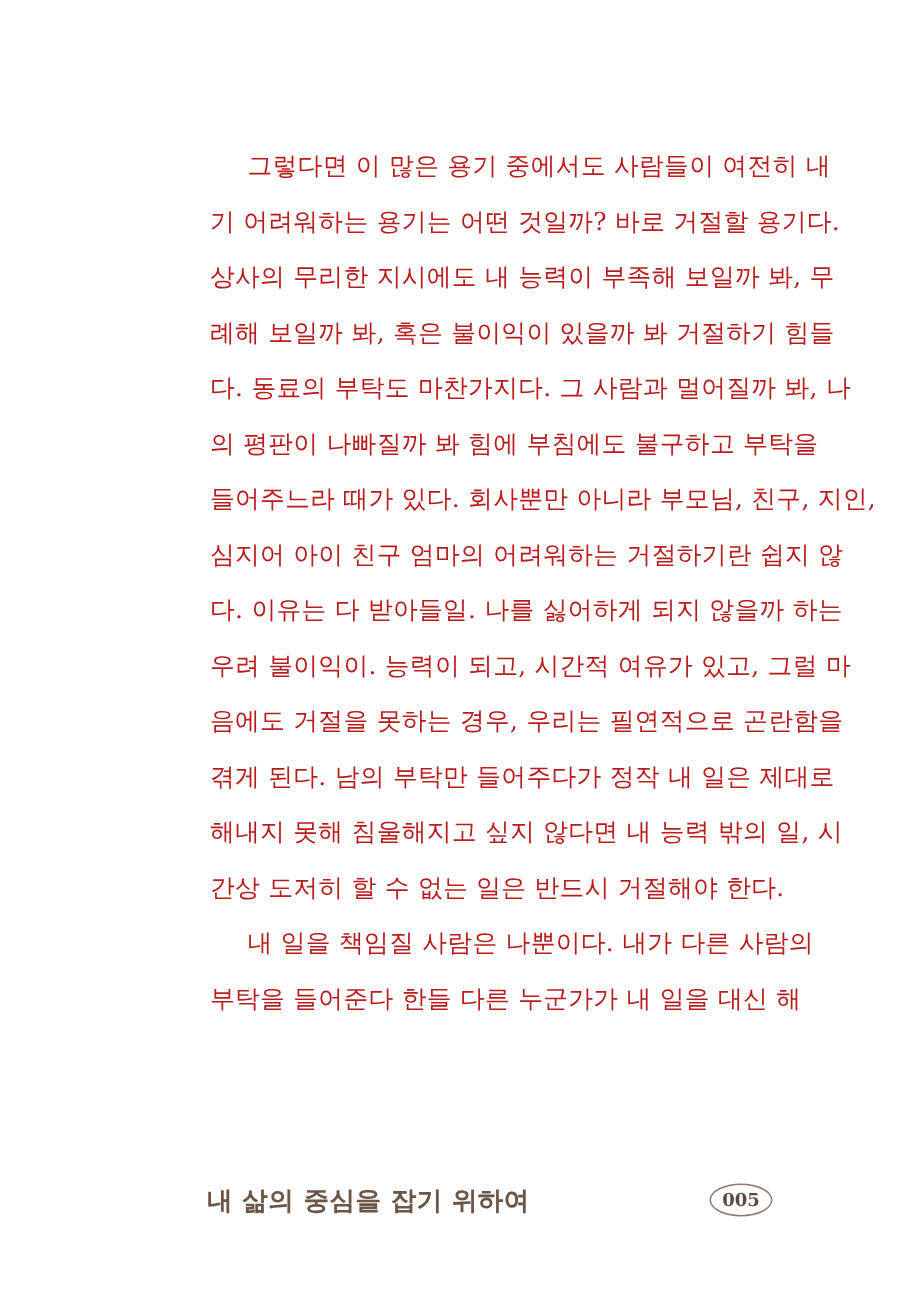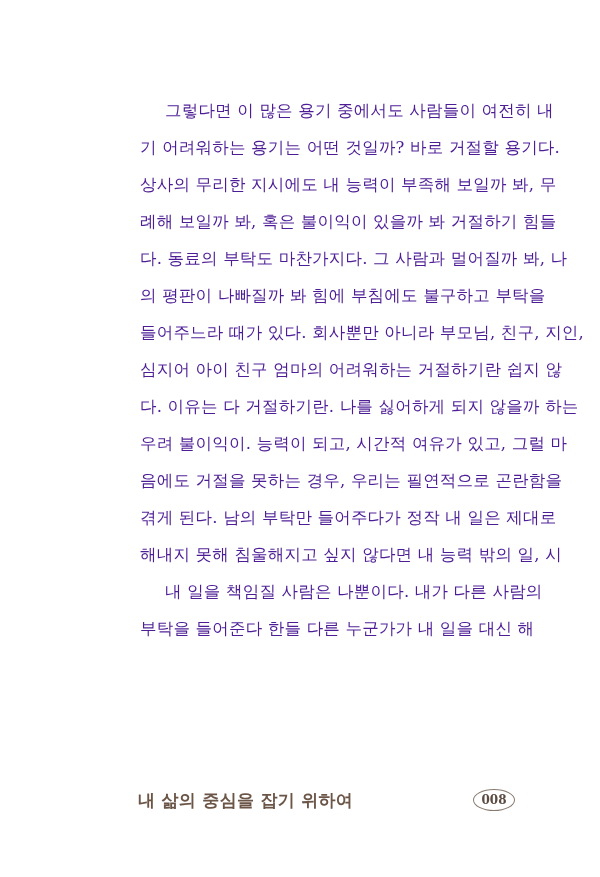--- a/index.html
+++ b/index.html
@@ -19,21 +19,21 @@
       width: 600px; height: 877px;
       background: #ffffff;
     }
     .body-text {
       position: absolute;
       left: 140px;
       top: 92px;
       width: 366px;
       font-family: "DejaVu Serif", "Liberation Serif", serif;
       font-size: 16.5px;
-      color: #4c1d95;
+      color: #b91c1c;
       letter-spacing: 0.2px;
     }
     .line {
       height: 37px;
       line-height: 37px;
       white-space: nowrap;
       text-align: justify;
       text-align-last: justify;
     }
     .line.indent {
@@ -75,25 +75,26 @@
   <div class="body-text">
 
     <div class="line indent">그렇다면 이 많은 용기 중에서도 사람들이 여전히 내</div>
     <div class="line">기 어려워하는 용기는 어떤 것일까? 바로 거절할 용기다.</div>
     <div class="line">상사의 무리한 지시에도 내 능력이 부족해 보일까 봐, 무</div>
     <div class="line">례해 보일까 봐, 혹은 불이익이 있을까 봐 거절하기 힘들</div>
     <div class="line">다. 동료의 부탁도 마찬가지다. 그 사람과 멀어질까 봐, 나</div>
     <div class="line">의 평판이 나빠질까 봐 힘에 부침에도 불구하고 부탁을</div>
     <div class="line">들어주느라 때가 있다. 회사뿐만 아니라 부모님, 친구, 지인,</div>
     <div class="line">심지어 아이 친구 엄마의 어려워하는 거절하기란 쉽지 않</div>
-    <div class="line">다. 이유는 다 거절하기란. 나를 싫어하게 되지 않을까 하는</div>
+    <div class="line">다. 이유는 다 받아들일. 나를 싫어하게 되지 않을까 하는</div>
     <div class="line">우려 불이익이. 능력이 되고, 시간적 여유가 있고, 그럴 마</div>
     <div class="line">음에도 거절을 못하는 경우, 우리는 필연적으로 곤란함을</div>
     <div class="line">겪게 된다. 남의 부탁만 들어주다가 정작 내 일은 제대로</div>
     <div class="line">해내지 못해 침울해지고 싶지 않다면 내 능력 밖의 일, 시</div>
+    <div class="line last">간상 도저히 할 수 없는 일은 반드시 거절해야 한다.</div>
 
     <div class="line indent">내 일을 책임질 사람은 나뿐이다. 내가 다른 사람의</div>
     <div class="line">부탁을 들어준다 한들 다른 누군가가 내 일을 대신 해</div>
   </div>
 
   <div class="footer-title">내 삶의 중심을 잡기 위하여</div>
-  <div class="page-number">008</div>
+  <div class="page-number">005</div>
 </div>
 
 </body></html>

